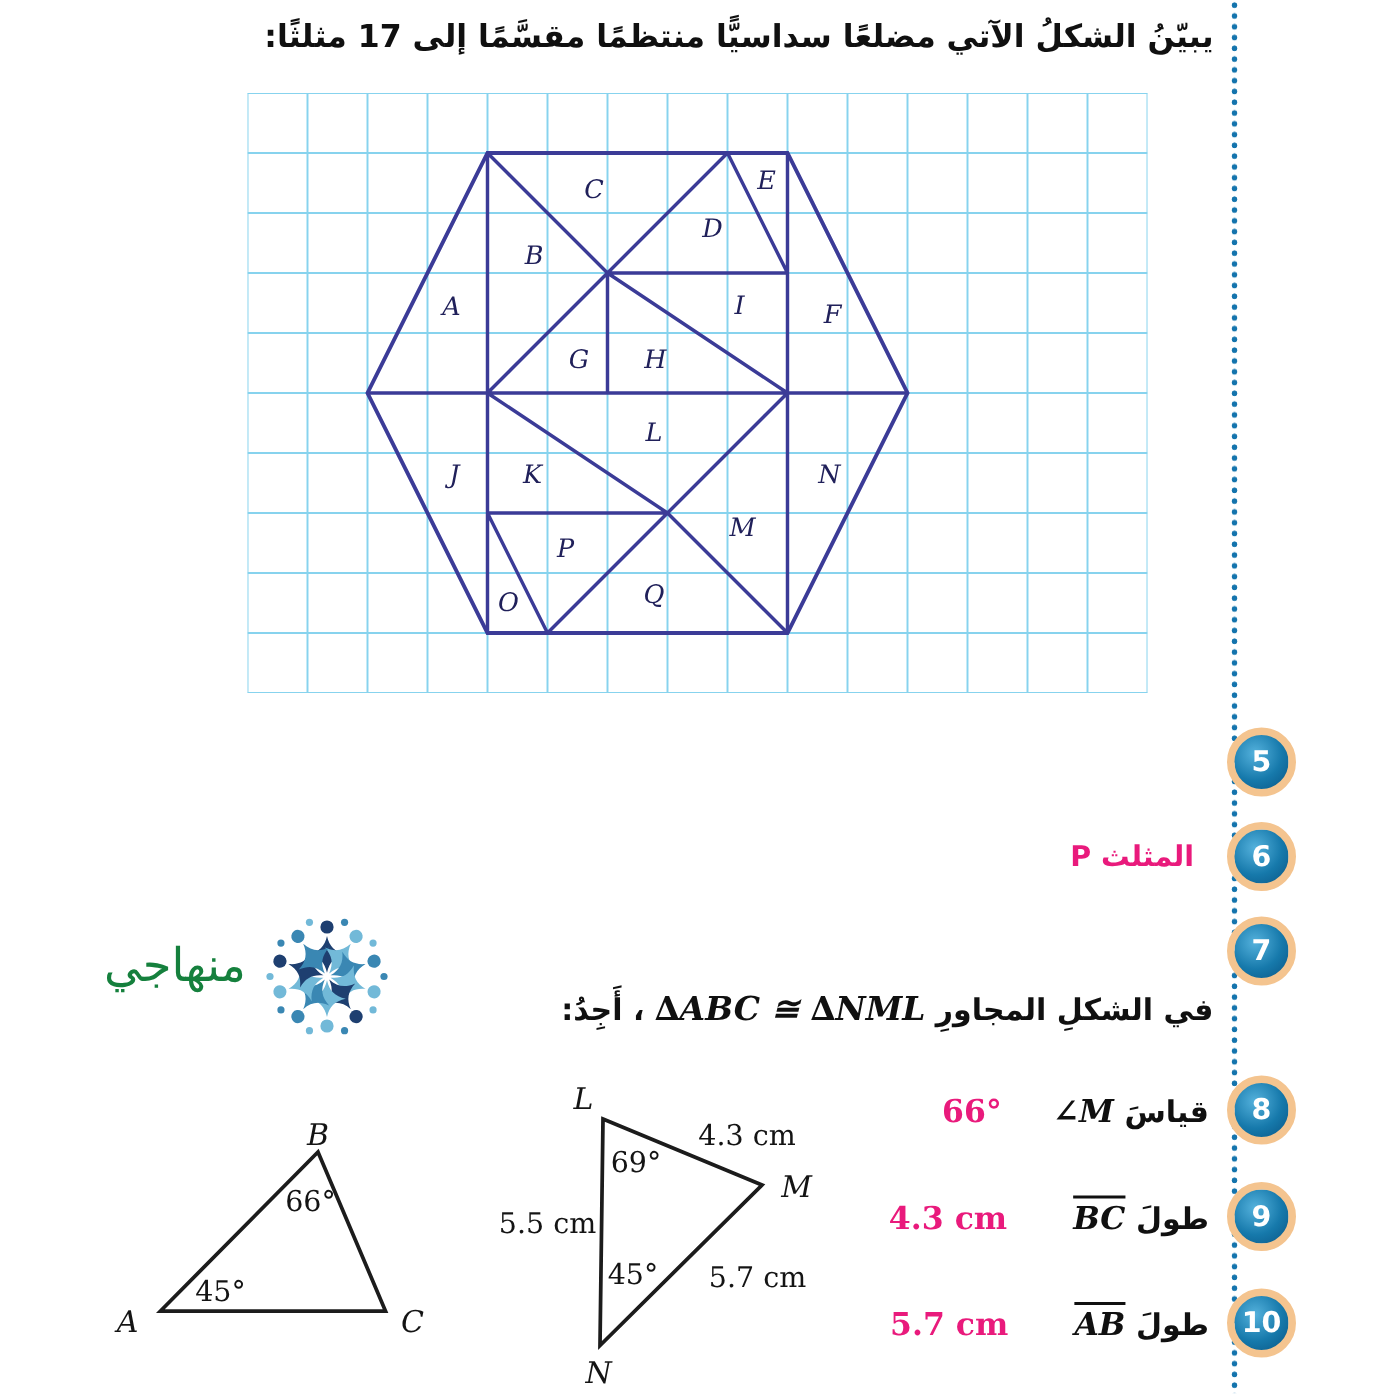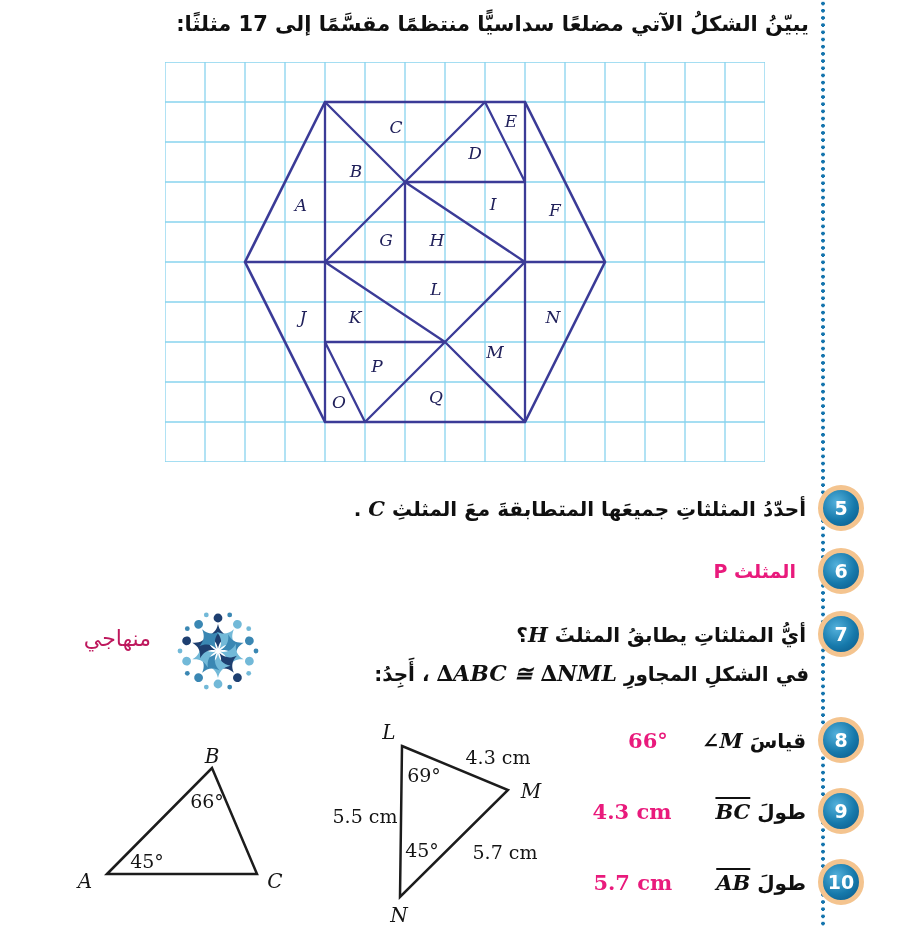--- a/index.html
+++ b/index.html
@@ -30,22 +30,22 @@
   .qtext .math{font-family:"DejaVu Serif",serif;font-style:italic;font-weight:bold;font-size:21px;}
   .ovl{text-decoration:overline;margin-left:10px;}
   .qanswer{color:#e91a7c;font-size:19px;font-weight:bold;margin-right:10px;}
   .qanswer.ltr{font-family:"DejaVu Serif",serif;margin-right:22px;font-size:21px;}
 
   .intro{position:absolute;top:660px;right:125px;direction:rtl;font-size:20px;font-weight:bold;
          color:#101010;white-space:nowrap;}
   .intro .math{font-family:"DejaVu Serif",serif;font-style:italic;font-weight:bold;font-size:22px;}
 
   
-  .logo-word{position:absolute;left:45px;top:626px;width:106px;direction:rtl;
-             font-size:22px;color:#be185d;letter-spacing:0;}
+  .logo-word{position:absolute;left:58px;top:626px;width:106px;direction:rtl;
+             font-size:31px;color:#15803d;letter-spacing:0;}
   .logo-emblem{position:absolute;left:166px;top:597px;}
 
   
   .trifig{position:absolute;}
   .trifig .vlabel{font-family:"DejaVu Serif",serif;font-style:italic;font-size:20px;fill:#141414;
                   text-anchor:middle;dominant-baseline:central;}
   .trifig .alabel,.trifig .slabel{font-family:"DejaVu Serif",serif;font-size:19px;fill:#141414;
                   text-anchor:middle;dominant-baseline:central;}
 </style>
 </head>
@@ -112,35 +112,33 @@
         <text x="174" y="340">O</text>
         <text x="212" y="304">P</text>
         <text x="271" y="335">Q</text>
       </g>
   </svg>
 
   <div class="qrow" style="top:485px">
     <div class="qnum">
         <span>5</span>
       </div>
-    <div class="qtext"><span>أحدّدُ المثلثاتِ جميعَها المتطابقةَ معَ المثلثِ</span> <span class="math" dir="ltr">C</span> <span>.</span></div>
   </div>
 
   <div class="qrow" style="top:548px">
     <div class="qnum">
         <span>6</span>
       </div>
     <div class="qanswer">المثلث P</div>
   </div>
 
   <div class="qrow" style="top:611px">
     <div class="qnum">
         <span>7</span>
       </div>
-    <div class="qtext"><span>أيُّ المثلثاتِ يطابقُ المثلثَ</span> <span class="math" dir="ltr">H</span><span>؟</span></div>
   </div>
 
   <div class="logo-word">منهاجي</div>
   <svg class="logo-emblem" width="104" height="104" viewBox="0 0 104 104">
     <defs>
       <g id="lg-fig">
         <circle cx="0" cy="-33" r="4.4"></circle>
         <path d="M0,-27 C1.6,-20 5.2,-16.4 12.5,-14.8 C5.2,-13.2 1.6,-9.6 0,-2.5 C-1.6,-9.6 -5.2,-13.2 -12.5,-14.8 C-5.2,-16.4 -1.6,-20 0,-27 Z"></path>
       </g>
     </defs>

